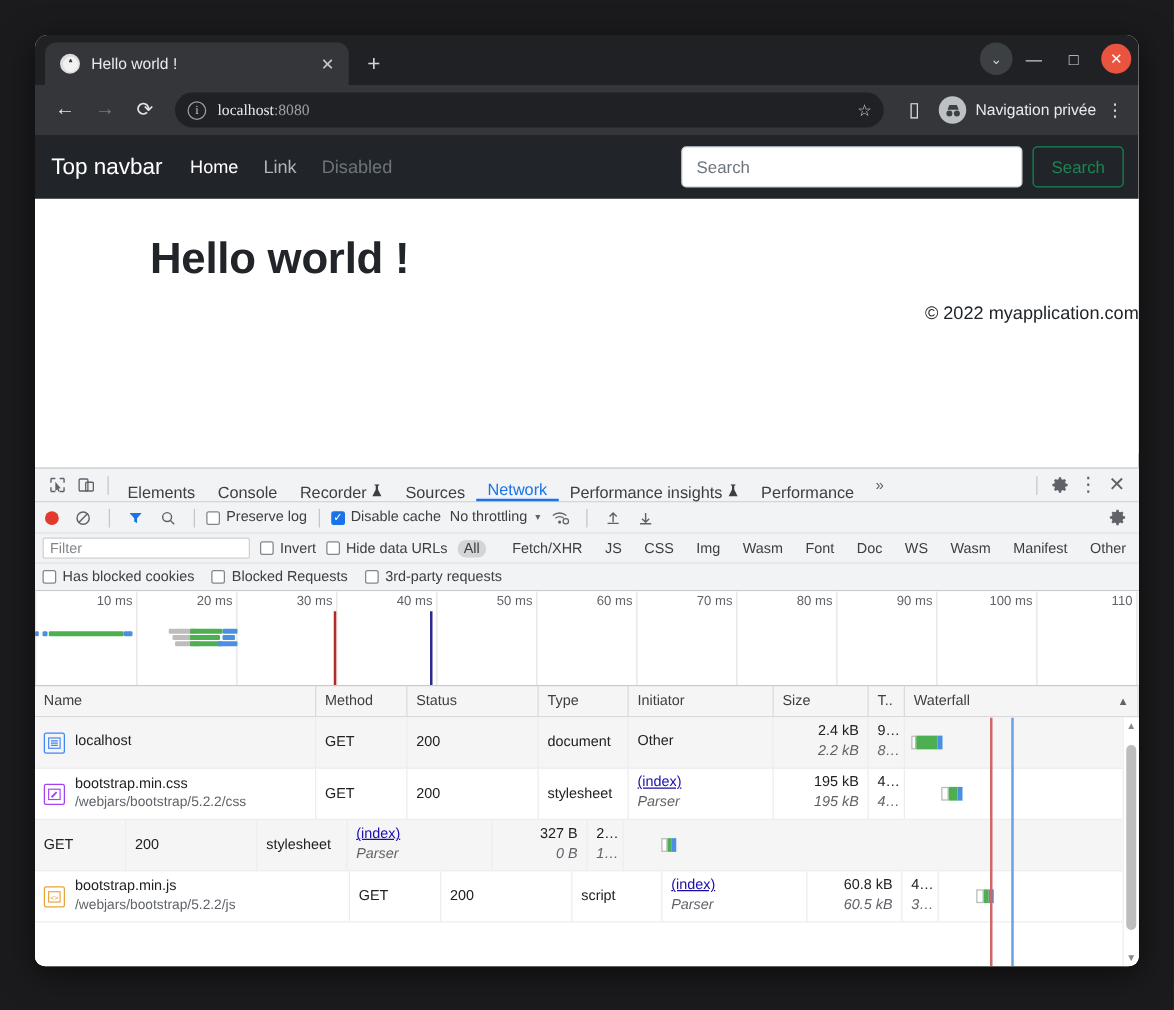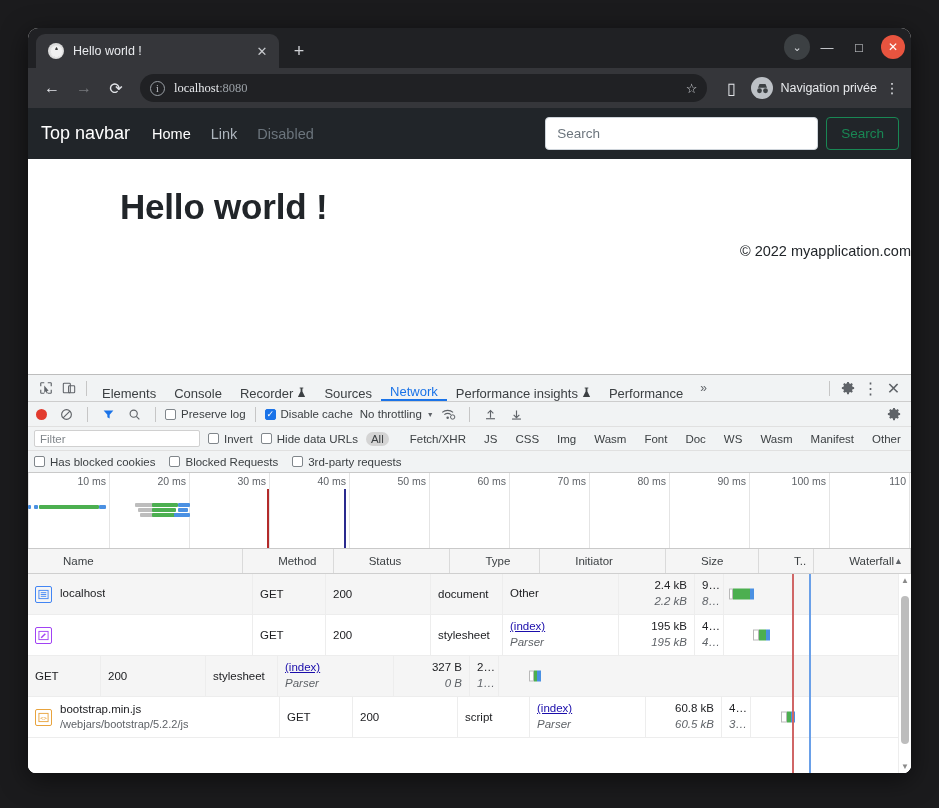--- a/index.html
+++ b/index.html
@@ -102,21 +102,21 @@
   
   .overview { height:76px; background:#fff; border-bottom:1px solid #c9c9c9; position:relative; overflow:hidden; }
   .ov-tick { position:absolute; top:0; bottom:0; border-left:1px solid #e4e4e4; }
   .ov-tick span { position:absolute; right:4px; top:2px; font-size:10.5px; color:#5f6368; white-space:nowrap; }
   .ov-evt { position:absolute; top:16px; bottom:0; width:1.5px; }
   .ov-bar { position:absolute; height:4px; border-radius:1px; }
 
   
   .reqhead { height:25px; background:#f5f5f5; border-bottom:1px solid #cfcfcf; display:flex;
              font-size:11.5px; color:#3c4043; align-items:center; }
-  .reqhead > div { padding:0 7px; height:100%; display:flex; align-items:center; border-right:1px solid #dadada;margin-left:28px; }
+  .reqhead > div { padding:0 7px; height:100%; display:flex; align-items:center; border-right:1px solid #dadada; }
   .rows { flex:1; overflow:hidden; position:relative; background:#fff; }
   .row { display:flex; height:41px; font-size:11.5px; color:#202124; border-bottom:1px solid #ededed; position:relative;}
   .row.alt { background:#f5f5f5; }
   .row > div { padding:0 7px; display:flex; align-items:center; border-right:1px solid #ededed; overflow:hidden; }
   .c-name { display:flex; align-items:center; gap:8px; }
   .fileicon { width:17px; height:17px; border-radius:2px; display:flex; align-items:center; justify-content:center; flex:0 0 auto; }
   .fi-doc { border:1.5px solid #4285f4; color:#4285f4; }
   .fi-css { border:1.5px solid #a142f4; color:#a142f4; }
   .fi-js  { border:1.5px solid #e8a33d; color:#e8a33d; }
   .namewrap { display:flex; flex-direction:column; justify-content:center; line-height:1.35; overflow:hidden;}
@@ -489,20 +489,24 @@
       </div>
 
       <div class="row">
         <div class="c-name" style="width:225px">
           <span class="fileicon fi-css">
             <svg width="11" height="11" viewBox="0 0 12 12">
                   <rect x="1" y="1.5" width="10" height="9" fill="none" stroke="#a142f4" stroke-width="1"></rect>
                   <path d="M3.5 8.5l4.5-4.5" stroke="#a142f4" stroke-width="1.6"></path>
                 </svg>
           </span>
+          <span class="namewrap">
+            <span>bootstrap.min.css</span>
+            <span class="nm-sub">/webjars/bootstrap/5.2.2/css</span>
+          </span>
         </div>
         <div style="width:73px">GET</div>
         <div style="width:105px">200</div>
         <div style="width:72px">stylesheet</div>
         <div style="width:116px">
           <span class="c-stack">
             <span class="ini-link">(index)</span>
             <span class="sec">Parser</span>
           </span>
         </div>

